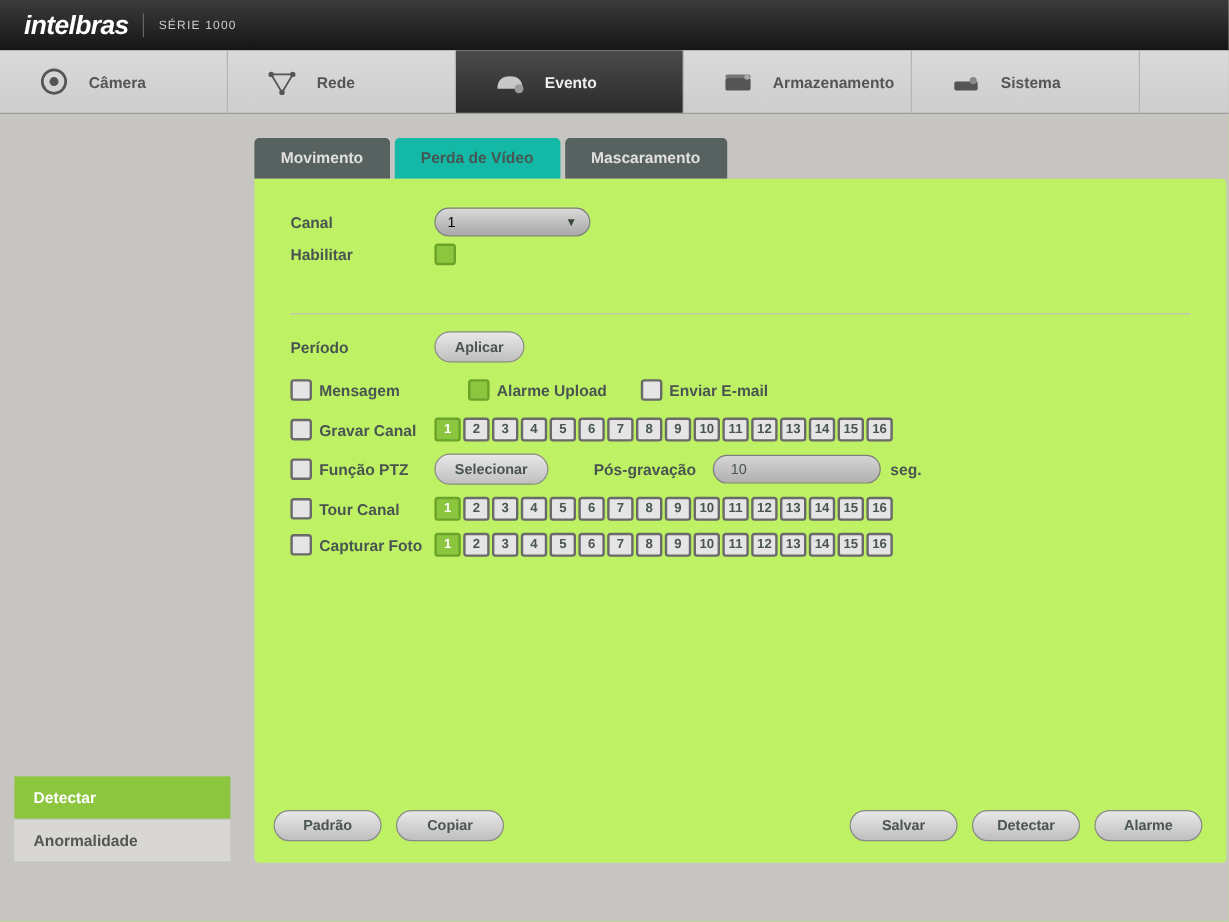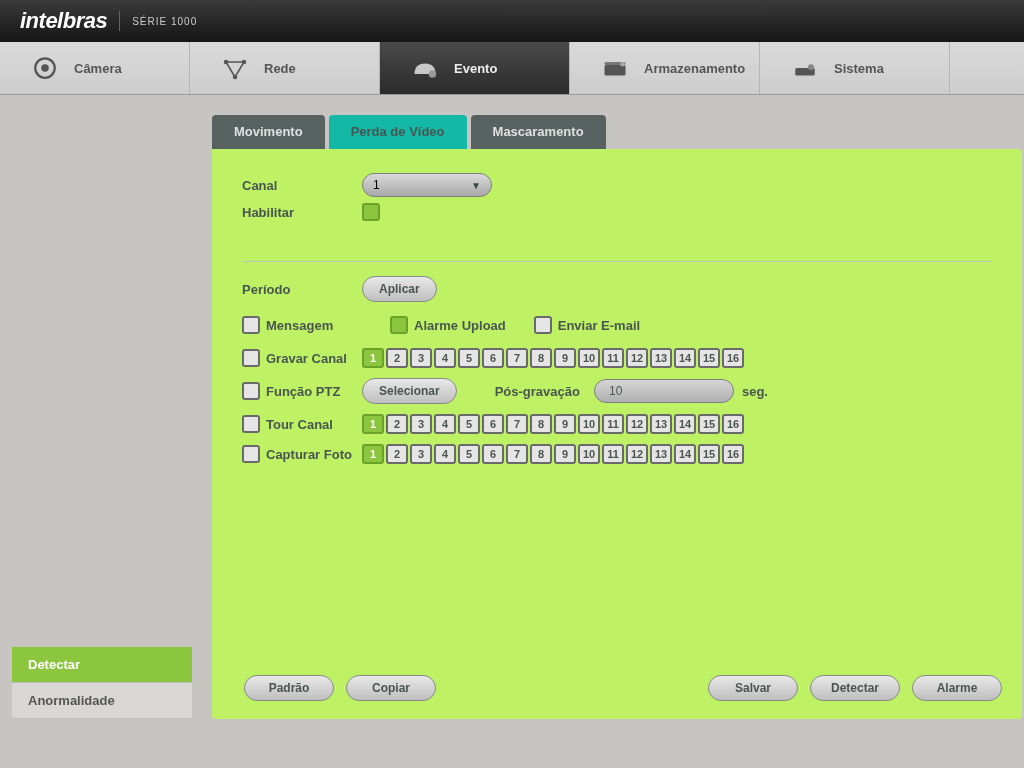--- a/index.html
+++ b/index.html
@@ -48,21 +48,21 @@
 .check-label.w { width:120px; flex-shrink:0;}
 
 .chan-row { display:flex; gap:2px; }
 .chan { width:22px; height:20px; border:2px solid #6a6a6a; border-radius:3px; background:#e5e5e5; font-size:11px; font-weight:bold; color:#4a5552; display:flex; align-items:center; justify-content:center; cursor:pointer;}
 .chan.sel { background:#8cc63f; color:#fff; border-color:#6aa328;}
 
 .post-label { font-size:13px; font-weight:bold; color:#4a5552; margin-left:38px; margin-right:14px;}
 .num-input { height:24px; width:140px; border:1px solid #7d7d7d; border-radius:12px; background:linear-gradient(#d5d5d5,#b0b0b0); padding:0 14px; font-size:12px; color:#4a5552;}
 .unit { font-size:13px; font-weight:bold; color:#4a5552; margin-left:8px;}
 
-.footer { position:absolute; left:32px; right:20px; bottom:18px; display:flex; gap:12px;}
+.footer { position:absolute; left:16px; right:20px; bottom:18px; display:flex; gap:12px;}
 .footer .spacer{ flex:1;}
 .footer .btn { min-width:90px; text-align:center;}
 
 .row-sp { display:flex; align-items:center; margin:10px 0; }
 .options-row { display:flex; align-items:center; gap:28px; margin:14px 0;}
 </style>
 </head>
 <body>
 
 <div class="header">

